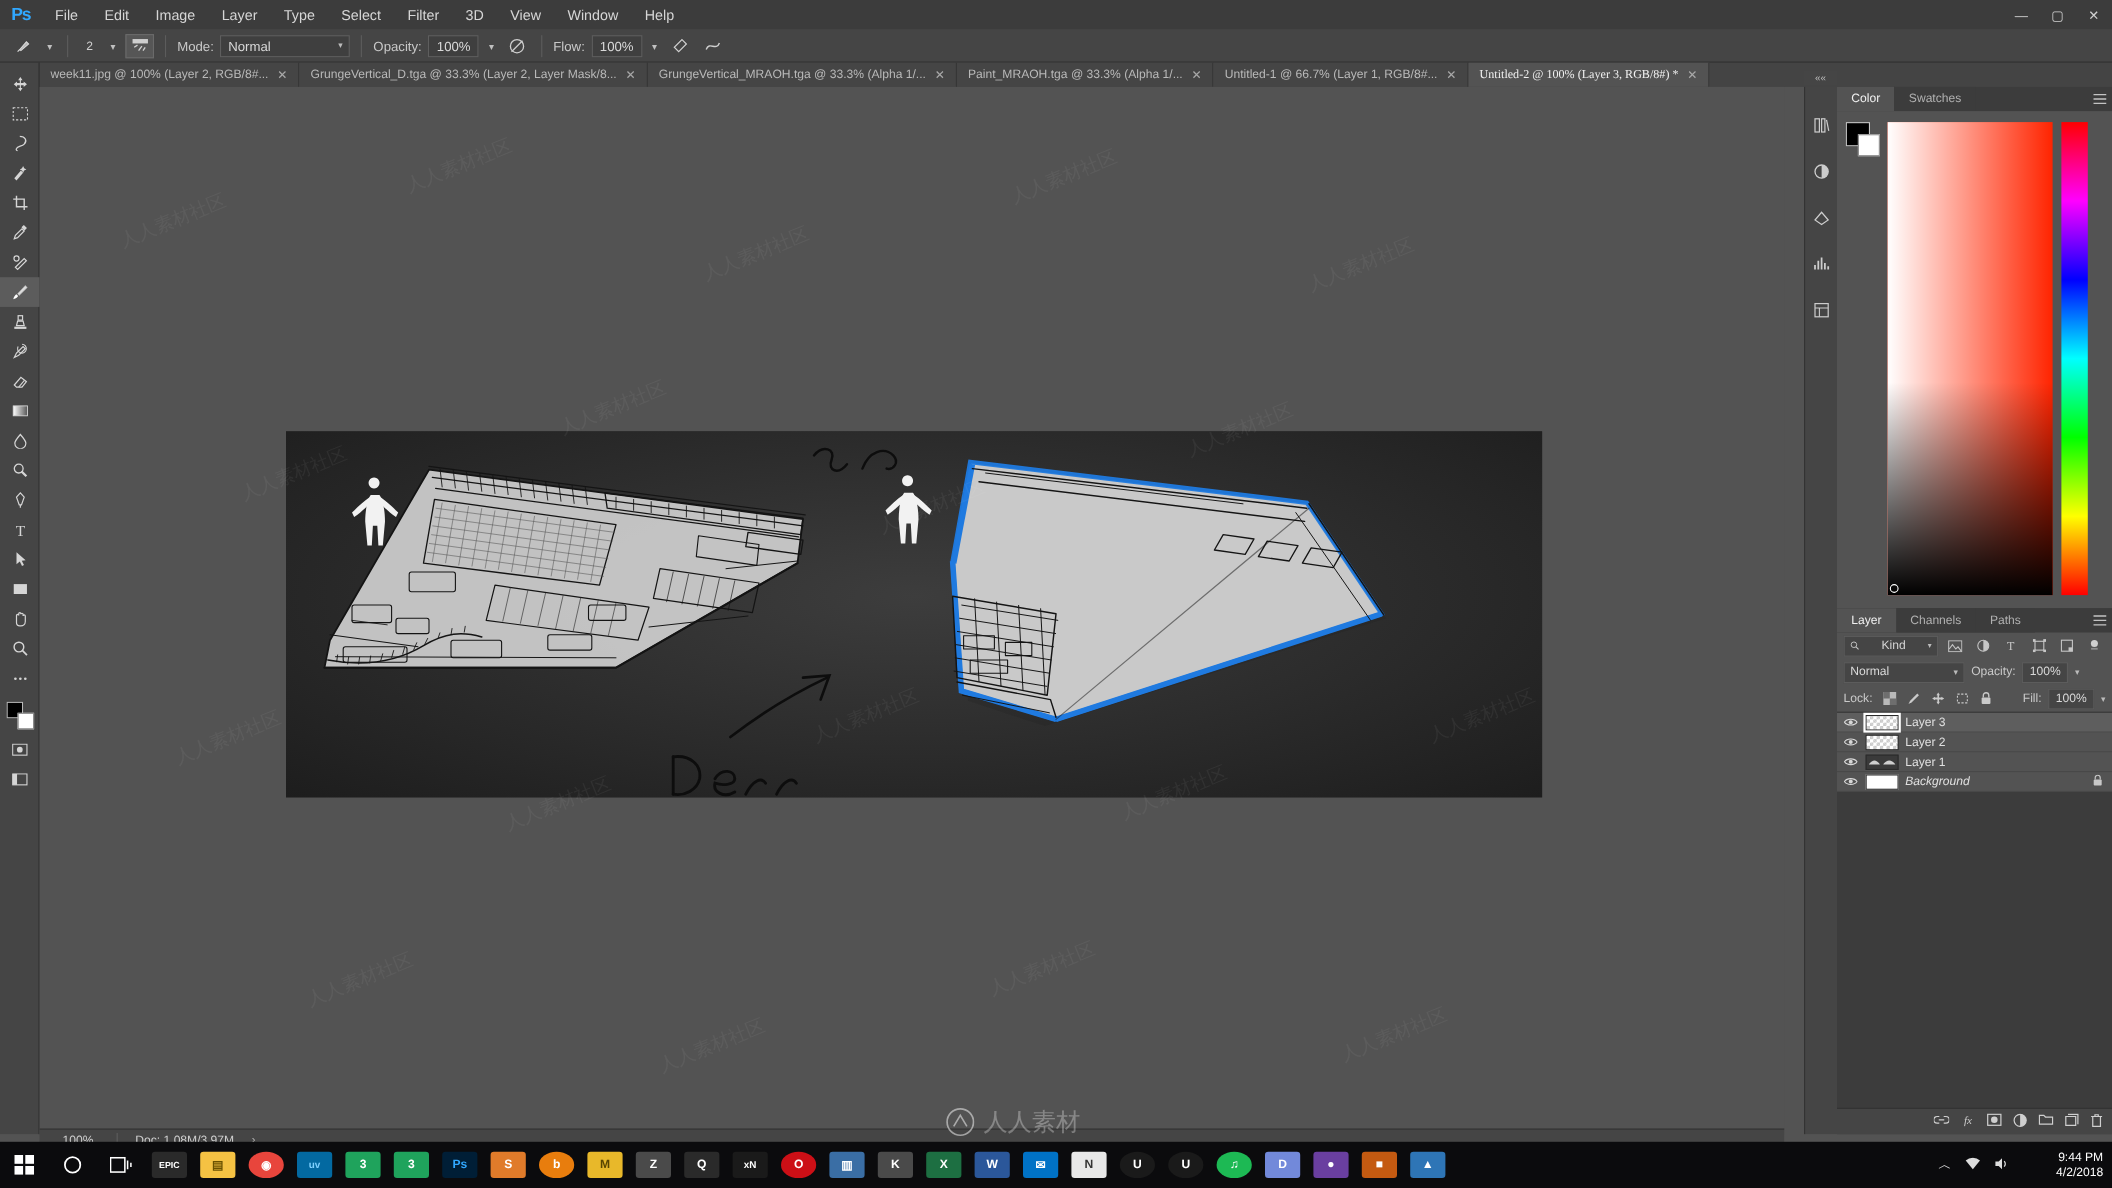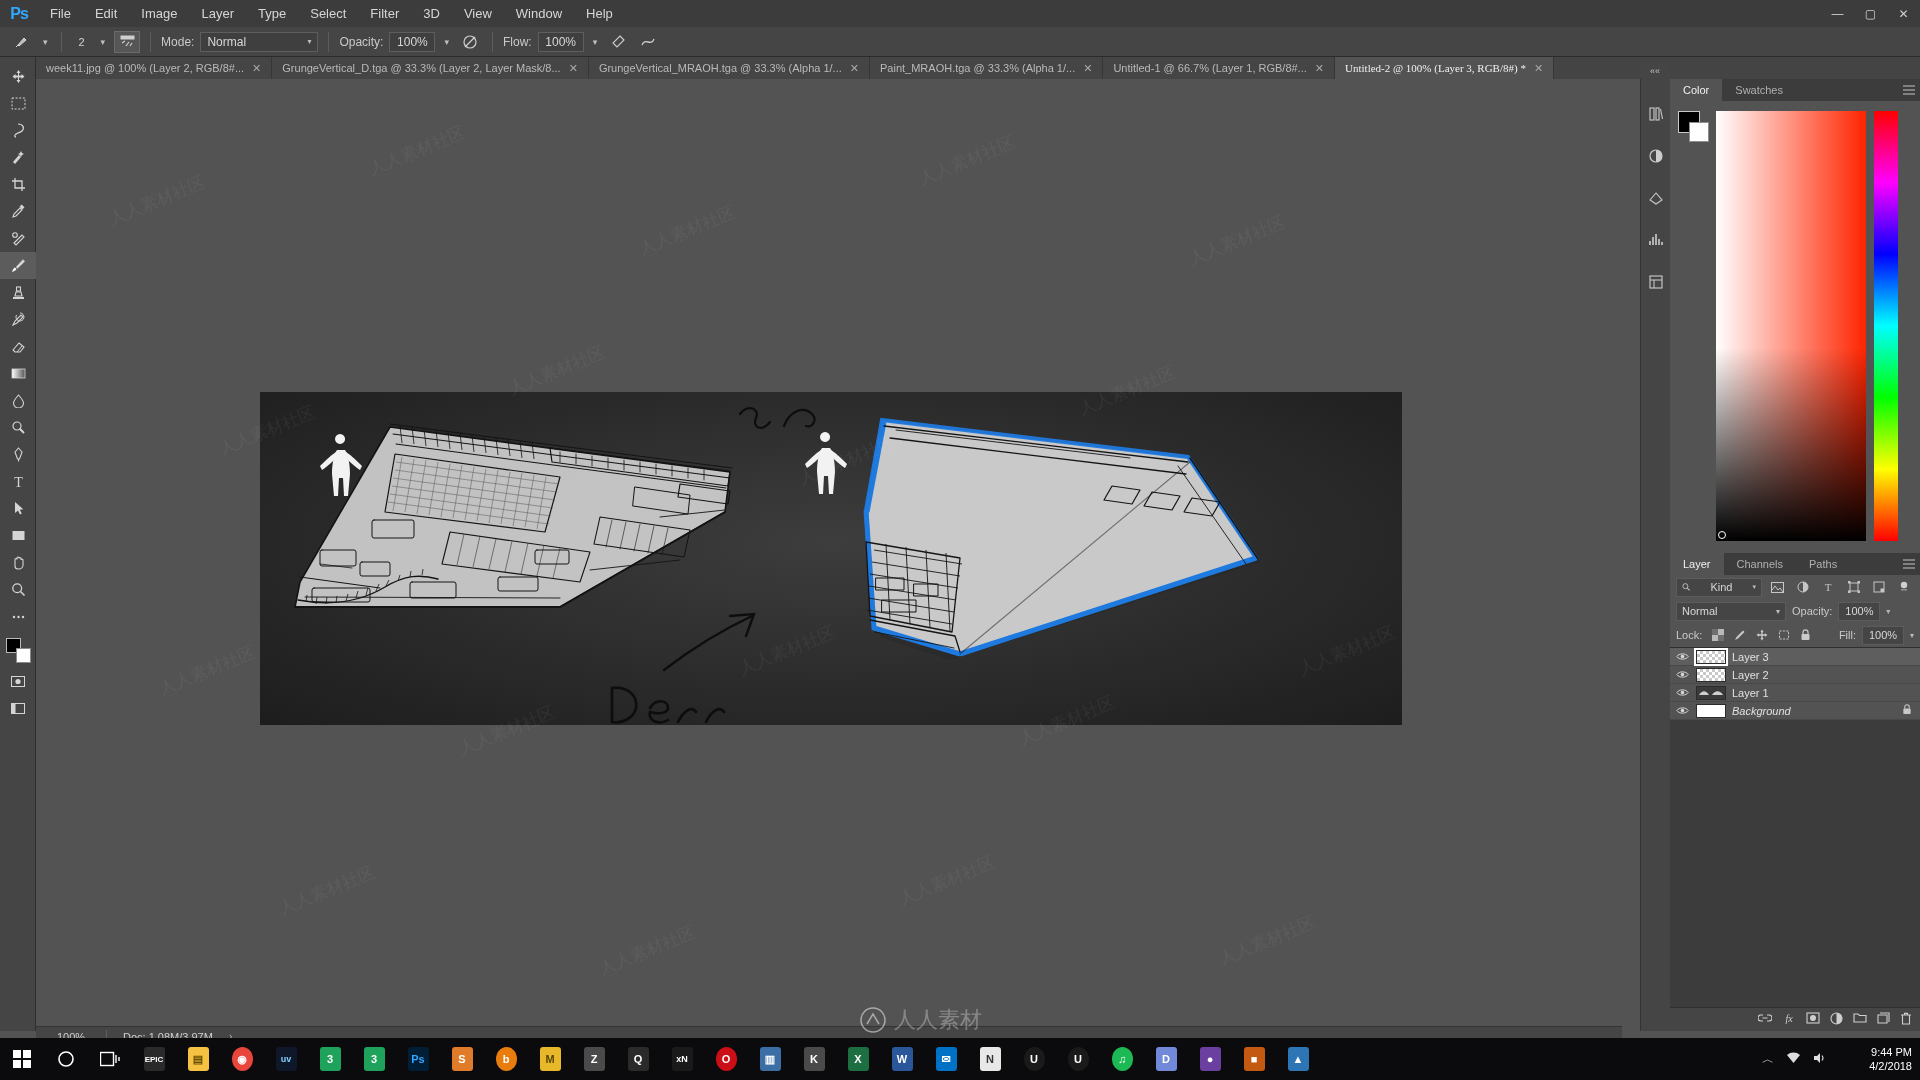--- a/index.html
+++ b/index.html
@@ -155,21 +155,21 @@
 
   .lp-footer { position:absolute; left:0; bottom:0; width:250px; height:24px;
     background:#454545; border-top:1px solid #303030; display:flex; align-items:center;
     justify-content:flex-end; gap:10px; padding-right:8px; color:#cfcfcf; font-size:12px; }
 
   
   .taskbar { position:absolute; left:0; bottom:0; width:1920px; height:42px;
     background:#0b0b0d; display:flex; align-items:center; }
   .tb-item { width:44px; height:42px; display:flex; align-items:center; justify-content:center;
     position:relative; }
-  .tb-ico { width:21px; height:24px; border-radius:3px; display:flex; align-items:center;
+  .tb-ico { width:32px; height:24px; border-radius:3px; display:flex; align-items:center;
     justify-content:center; font-size:11px; font-weight:bold; color:#fff; }
   .tb-clock { position:absolute; right:8px; top:0; height:42px; display:flex; flex-direction:column;
     align-items:flex-end; justify-content:center; color:#fff; font-size:11px; line-height:14px; }
   .tb-tray { position:absolute; right:92px; top:0; height:42px; display:flex; align-items:center;
     gap:12px; color:#ddd; font-size:12px; }
 
   
   .wm { position:absolute; color:rgba(255,255,255,.055); font-size:17px; pointer-events:none;
     transform:rotate(-22deg); white-space:nowrap; font-family:"DejaVu Sans", sans-serif; }
   .wm-big { position:absolute; left:860px; top:1005px; color:rgba(255,255,255,.30);
@@ -861,21 +861,21 @@
     <div class="tb-item">
         <div class="tb-ico" style="background:#2a2a2a;font-size:8px;">EPIC</div>
       </div>
     <div class="tb-item">
         <div class="tb-ico" style="background:#f5c243;color:#6b5200;">▤</div>
       </div>
     <div class="tb-item">
         <div class="tb-ico" style="background:#e8453c;border-radius:50%;">◉</div>
       </div>
     <div class="tb-item">
-        <div class="tb-ico" style="background:#0f172a;color:#7fd0ff;font-size:9px;">uv</div>
+        <div class="tb-ico" style="background:#0369a1;color:#7fd0ff;font-size:9px;">uv</div>
       </div>
     <div class="tb-item">
         <div class="tb-ico" style="background:#1fa35c;">3</div>
       </div>
     <div class="tb-item">
         <div class="tb-ico" style="background:#1fa35c;">3</div>
       </div>
     <div class="tb-item">
         <div class="tb-ico" style="background:#001e36;color:#31a8ff;">Ps</div>
       </div>

